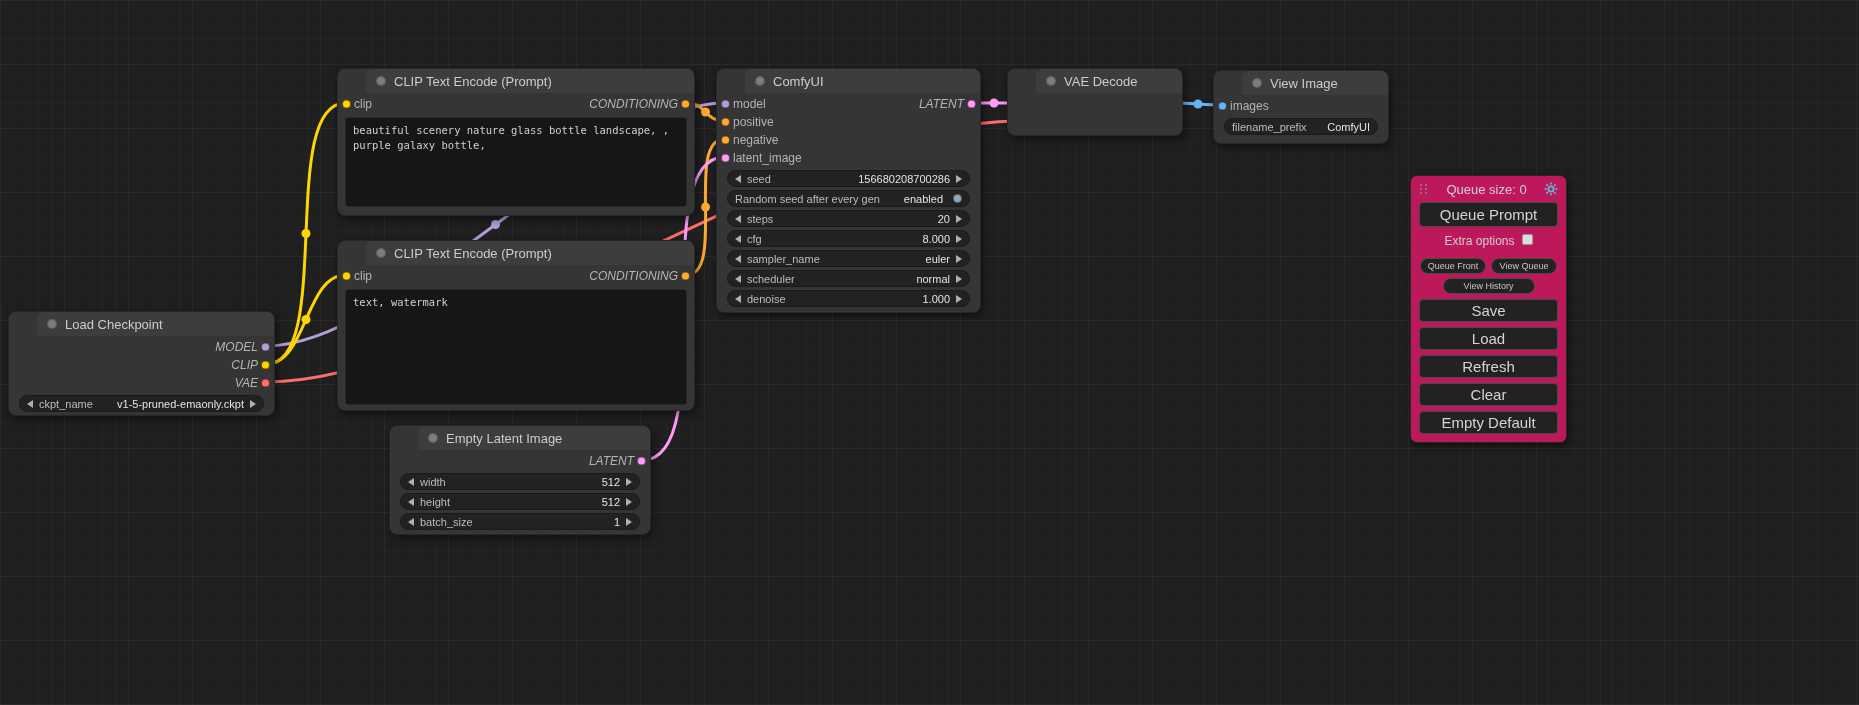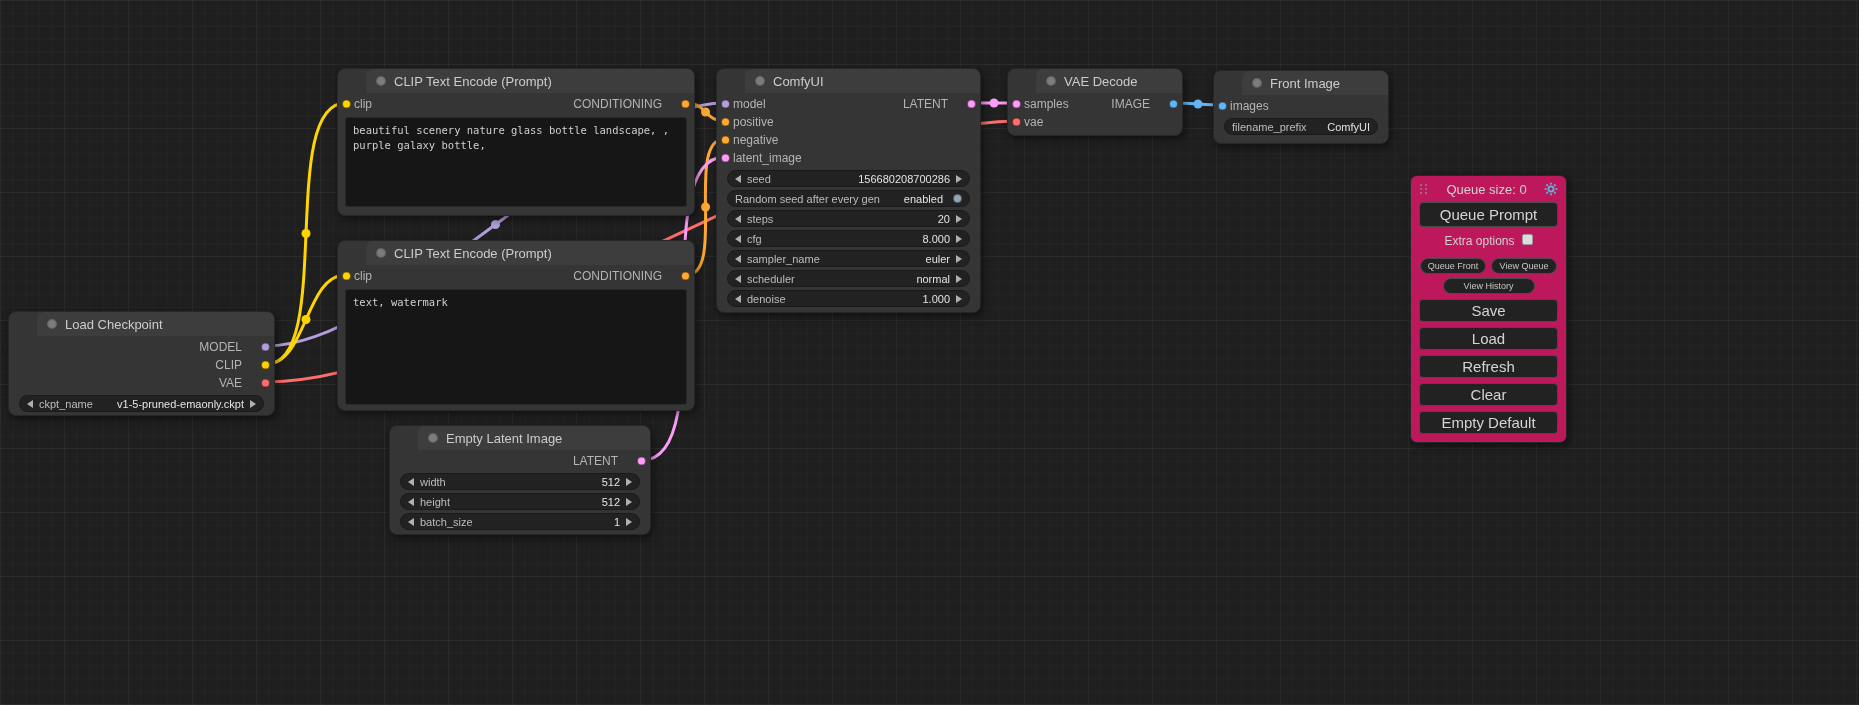--- a/index.html
+++ b/index.html
@@ -32,21 +32,21 @@
   .ntitle {
     height:24px; display:flex; align-items:center;
     background:#3d3d3d; border-radius:7px 7px 0 0;
     padding:0 10px; font-size:13px; color:#cccccc;margin-left:28px;
   }
   .ndot { width:10px; height:10px; border-radius:50%; background:#7d7d7d;
           margin-right:8px; box-shadow:inset 0 0 2px rgba(0,0,0,0.6); flex:none; }
   .nbody { padding-top:2px; }
   .row { position:relative; height:18px; font-size:12px; color:#b4b4b4; }
   .lslot { position:absolute; left:16px; top:50%; transform:translateY(-50%); }
-  .rslot { position:absolute; right:32px; top:50%; transform:translateY(-50%); }
+  .rslot { position:absolute; right:16px; top:50%; transform:translateY(-50%);font-style:italic; }
   .sdot { position:absolute; width:9px; height:9px; border-radius:50%;
           border:1px solid rgba(0,0,0,0.55); top:50%; transform:translateY(-50%); }
   .sdot.in  { left:4px; }
   .sdot.out { right:4px; }
 
   .widget {
     height:17px; margin:3px 10px 0; background:#222222;
     border:1px solid #1a1a1a; border-radius:9px;
     display:flex; align-items:center; gap:6px;
     padding:0 7px; font-size:11px; color:#bcbcbc;
@@ -300,38 +300,26 @@
       <span class="arrow right"></span>
     </div>
   </div>
 </div>
 
 <div class="node" id="node-vae-decode">
   <div class="ntitle">
     <span class="ndot"></span>
     <span>VAE Decode</span>
   </div>
-  <div class="nbody">
-    <div class="row">
-      <span class="sdot in" style="background-color: rgb(255, 156, 249);"></span>
-      <span class="lslot">samples</span>
-      <span class="rslot">IMAGE</span>
-      <span class="sdot out" style="background-color: rgb(100, 181, 246);"></span>
-    </div>
-    <div class="row">
-      <span class="sdot in" style="background-color: rgb(255, 110, 110);"></span>
-      <span class="lslot">vae</span>
-    </div>
-  </div>
 </div>
 
 <div class="node" id="node-save-image">
   <div class="ntitle">
     <span class="ndot"></span>
-    <span>Front Image</span>
+    <span>View Image</span>
   </div>
   <div class="nbody">
     <div class="row">
       <span class="sdot in" style="background-color: rgb(100, 181, 246);"></span>
       <span class="lslot">images</span>
     </div>
     <div class="widget">
       <span>filename_prefix</span>
       <span class="wvalue">ComfyUI</span>
     </div>

